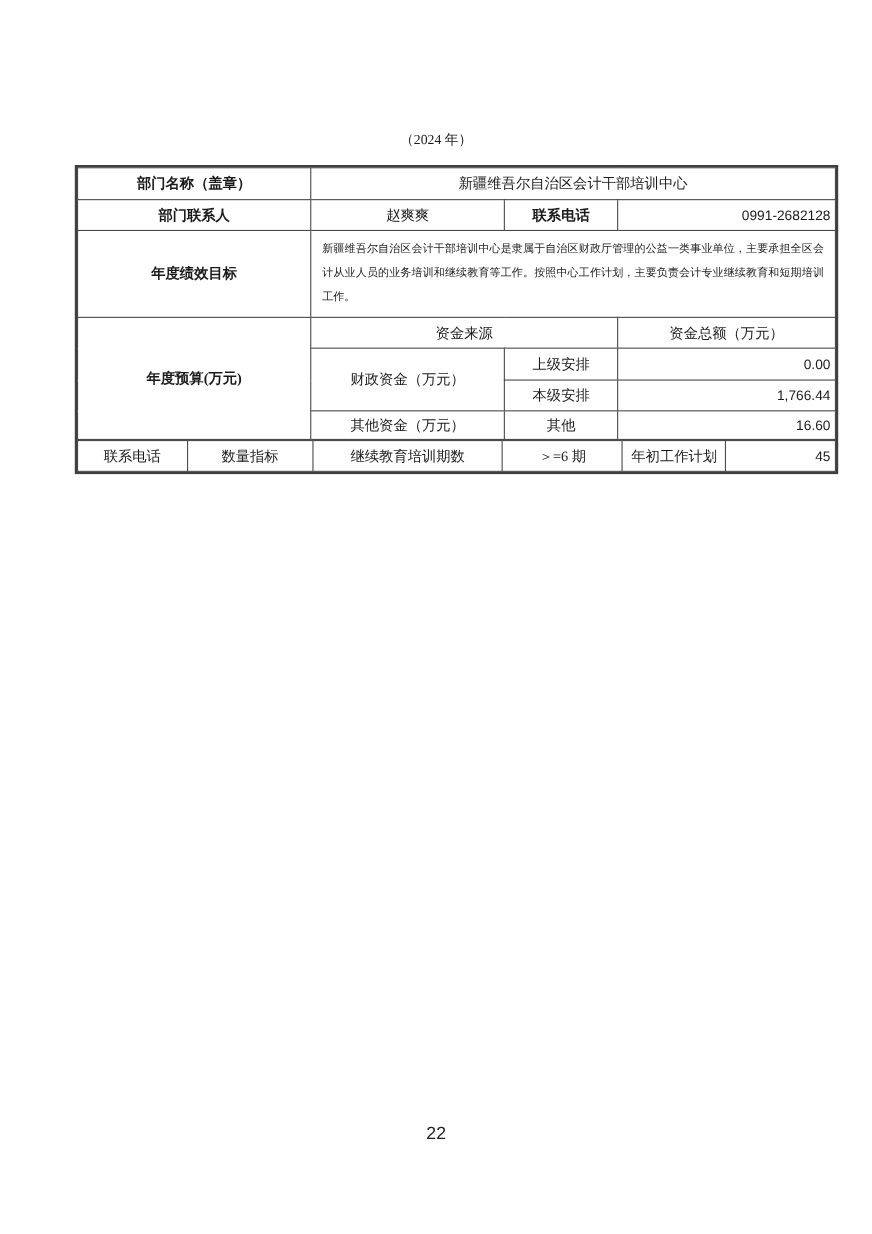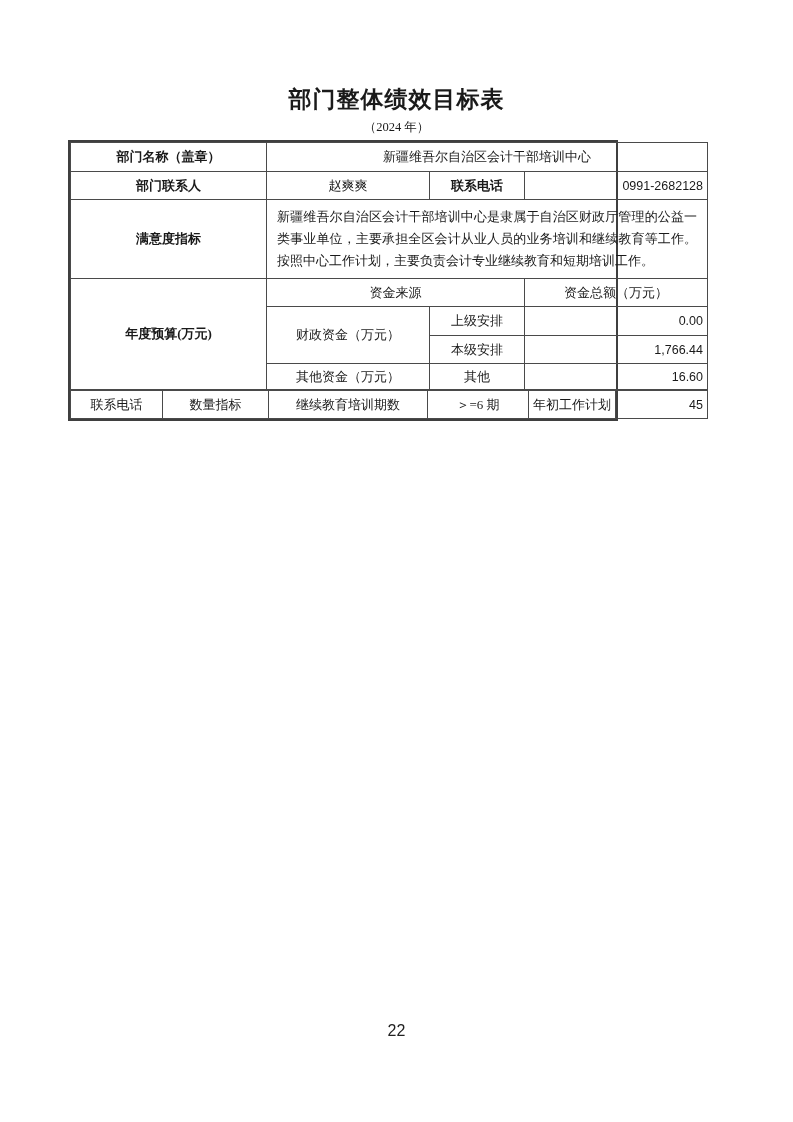--- a/index.html
+++ b/index.html
@@ -26,23 +26,23 @@
   .doc-subtitle {
     position: absolute;
     top: 119px;
     left: 0;
     width: 100%;
     text-align: center;
     font-size: 12.5px;
   }
   .table-area {
     position: absolute;
-    top: 140px;
+    top: 150px;
     left: 68px;
-    width: 550px;
+    width: 694px;
     border: 2px solid #3f3f3f;
   }
   table {
     width: 100%;
     border-collapse: collapse;
     table-layout: fixed;
   }
   td, th {
     border: 1px solid #4a4a4a;
     font-size: 13px;
@@ -51,40 +51,39 @@
     padding: 2px 4px;
     font-weight: normal;
     overflow: hidden;
   }
   .bold { font-weight: bold; }
   .num { font-family: "Liberation Sans", "DejaVu Sans", sans-serif; font-size: 12.5px; text-align: right; }
   .goal-text {
     text-align: justify;
     padding: 6px 10px;
     line-height: 22px;
-    font-size: 13px;
+    font-size: 10px;
   }
   .ind-table td { line-height: 18px; }
   .page-number {
     position: absolute;
     top: 1022px;
     left: 0;
     width: 100%;
     text-align: center;
     font-size: 16px;
     font-family: "Liberation Sans", "DejaVu Sans", sans-serif;
     color: #222;
   }
 </style>
 </head>
 <body>
 
 <div class="page">
 
-  <div class="doc-title">部门整体绩效目标表</div>
   <div class="doc-subtitle">（2024 年）</div>
 
   <div class="table-area">
 
     <table>
       <colgroup>
           <col style="width:196px">
           <col style="width:163px">
           <col style="width:95px">
           <col style="width:183px">
@@ -94,21 +93,21 @@
         <td class="bold">部门名称（盖章）</td>
         <td colspan="3">新疆维吾尔自治区会计干部培训中心</td>
       </tr>
       <tr style="height:28px">
         <td class="bold">部门联系人</td>
         <td>赵爽爽</td>
         <td class="bold">联系电话</td>
         <td class="num">0991-2682128</td>
       </tr>
       <tr style="height:67px">
-        <td class="bold">满意度指标</td>
+        <td class="bold">年度绩效目标</td>
         <td colspan="3" class="goal-text">新疆维吾尔自治区会计干部培训中心是隶属于自治区财政厅管理的公益一类事业单位，主要承担全区会计从业人员的业务培训和继续教育等工作。按照中心工作计划，主要负责会计专业继续教育和短期培训工作。</td>
       </tr>
       <tr style="height:28px">
         <td rowspan="4" class="bold">年度预算(万元)</td>
         <td colspan="2">资金来源</td>
         <td>资金总额（万元）</td>
       </tr>
       <tr style="height:29px">
         <td rowspan="2">财政资金（万元）</td>
         <td>上级安排</td>

